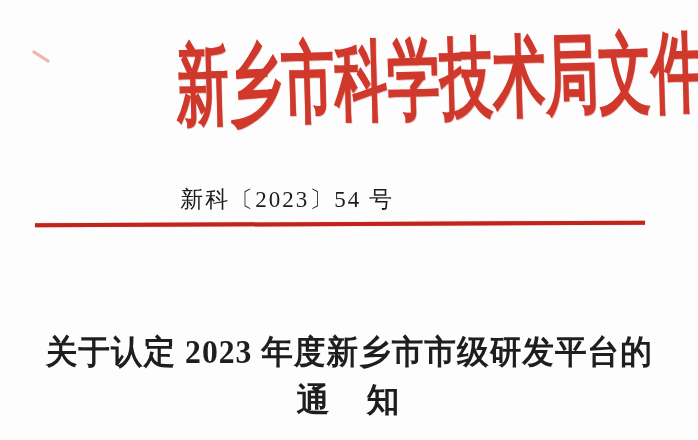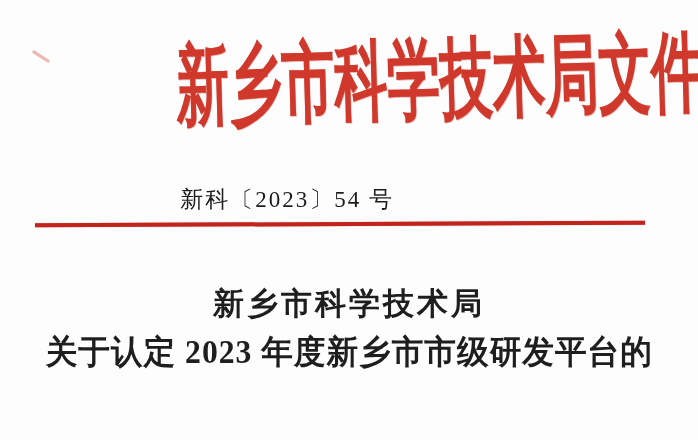--- a/index.html
+++ b/index.html
@@ -118,20 +118,20 @@
   <div class="masthead-row">
     <span class="masthead-text">新乡市科学技术局文件</span>
   </div>
 
   <div class="doc-number-row">
     <span class="doc-number">新科〔2023〕54 号</span>
   </div>
 
   <div class="red-rule"></div>
 
-  <div class="title-line title-issuer">新乡市科学技术局</div>
 
   <div class="title-line title-subject">
     <span class="inner">关于认定 2023 年度新乡市市级研发平台的</span>
   </div>
 
+  <div class="title-line title-type">通　知</div>
 
 </div>
 
 </body></html>

